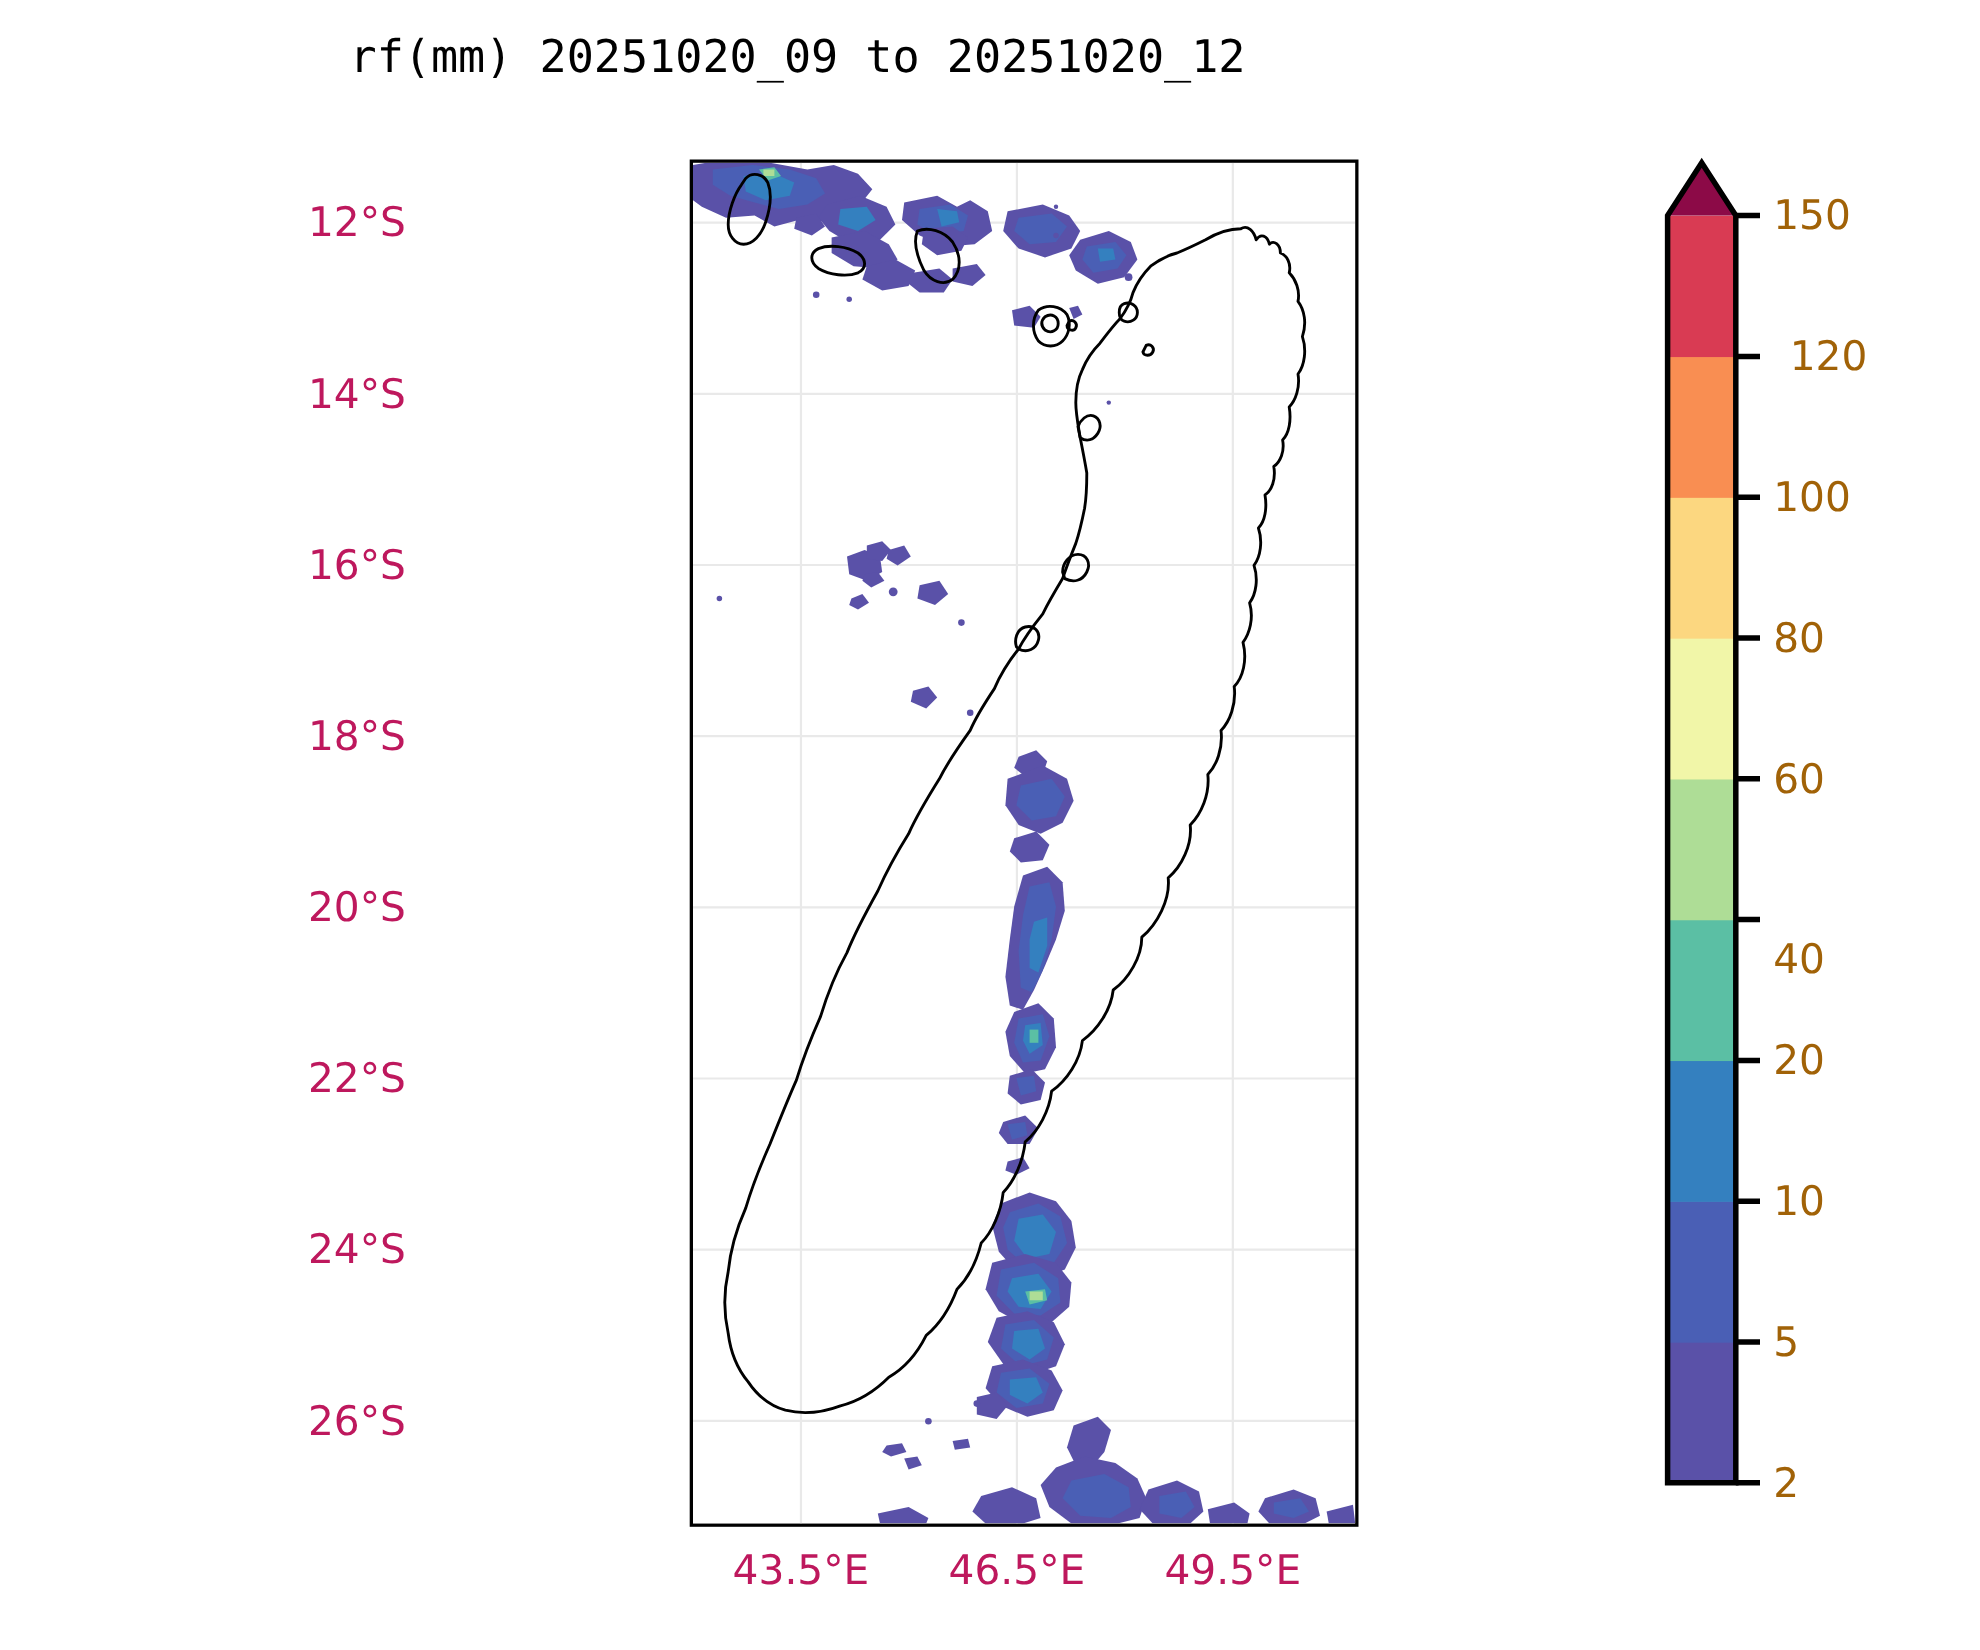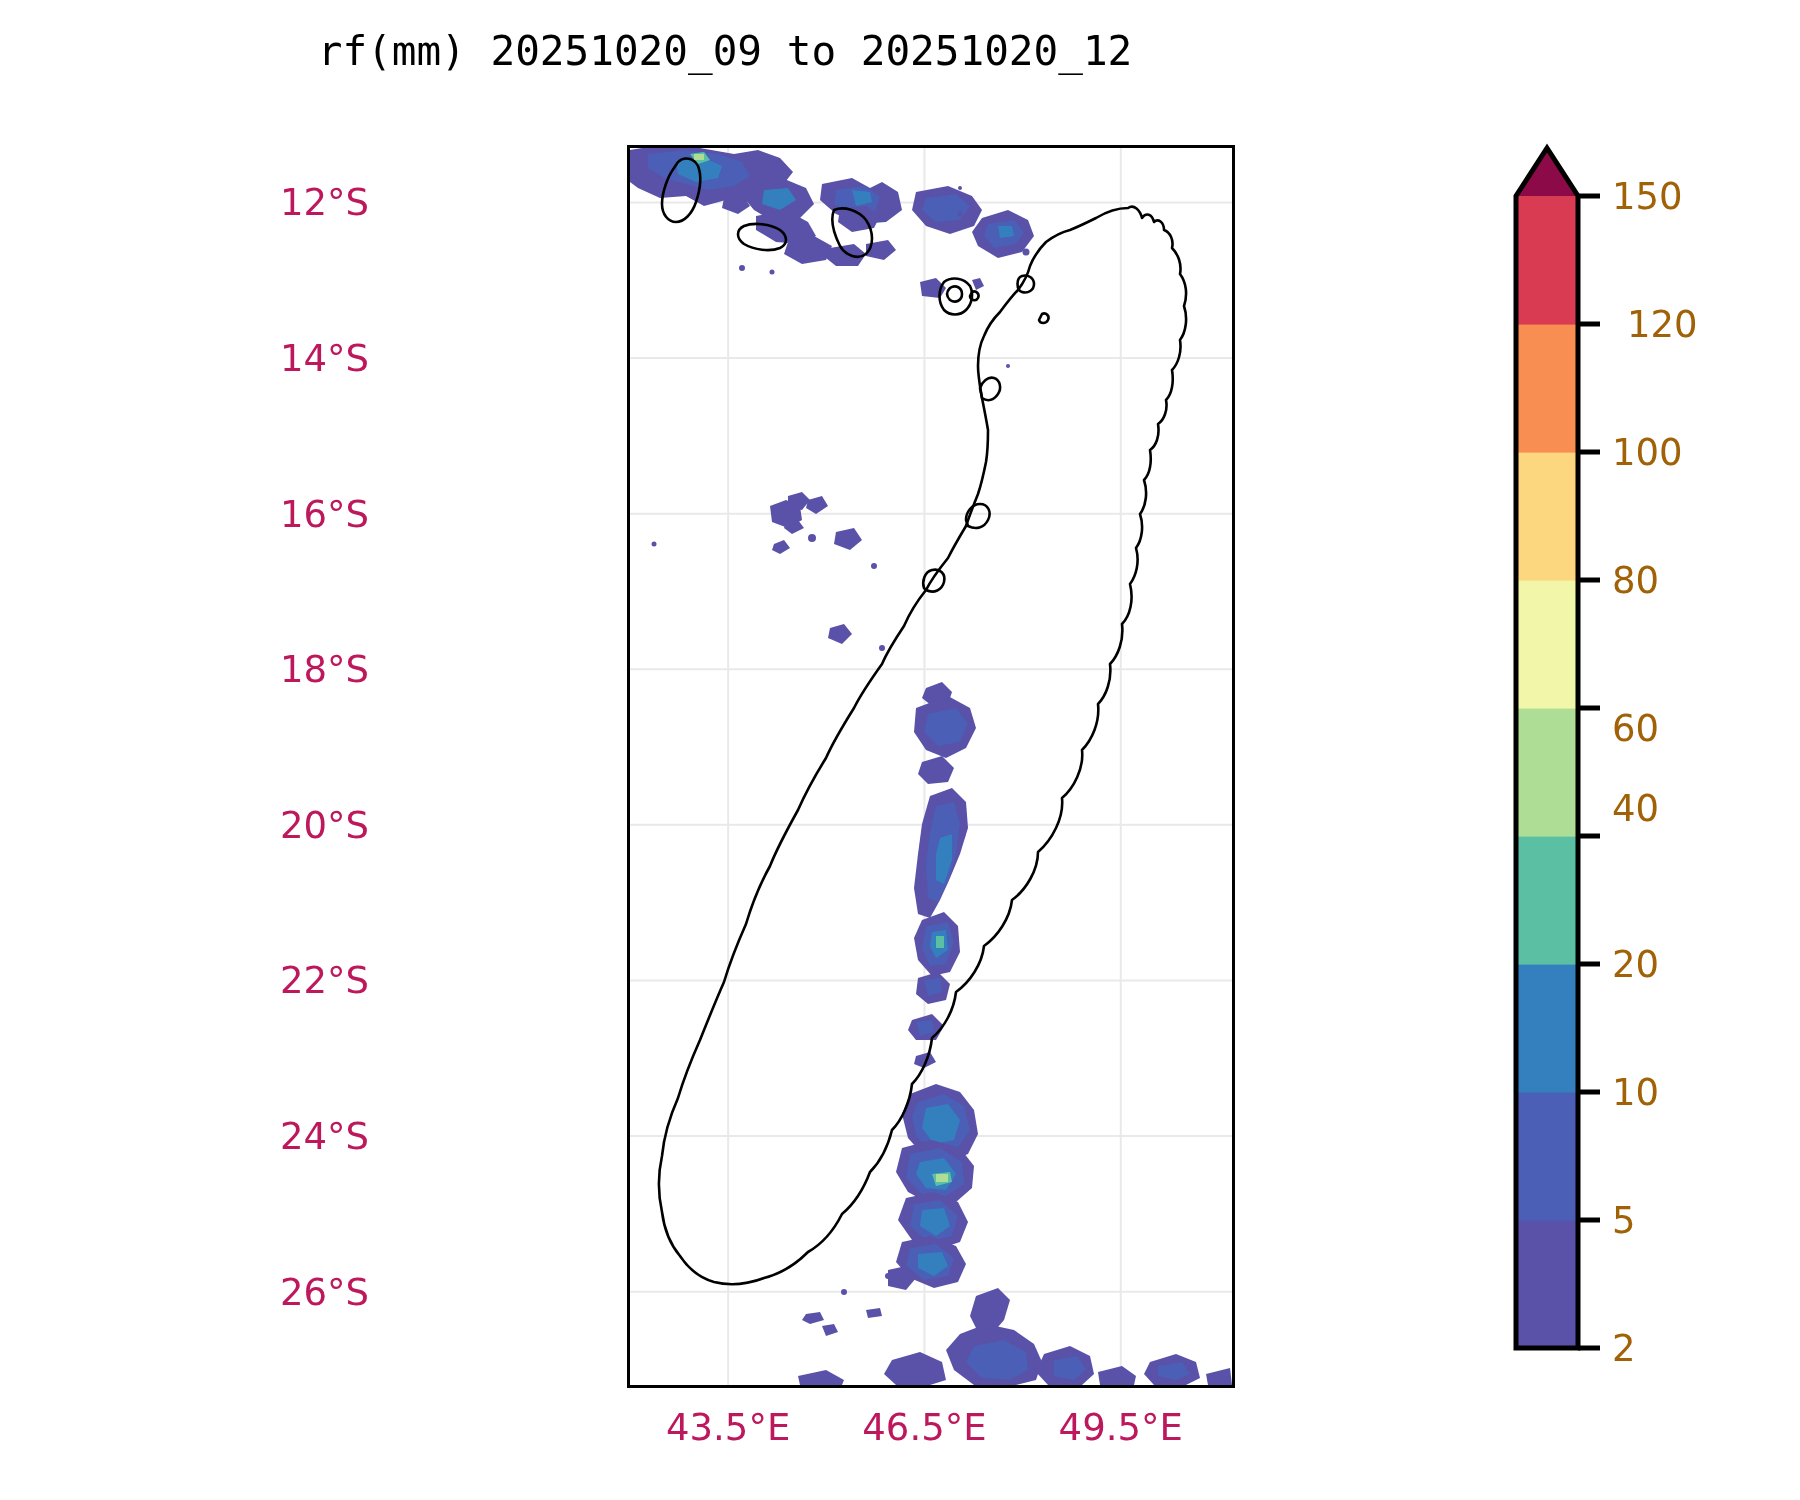--- a/index.html
+++ b/index.html
@@ -304,22 +304,22 @@
           <line x1="80" x2="102" y1="952" y2="952" stroke="#000" stroke-width="5"></line>
           <line x1="80" x2="102" y1="1080" y2="1080" stroke="#000" stroke-width="5"></line>
           <line x1="80" x2="102" y1="1208" y2="1208" stroke="#000" stroke-width="5"></line>
         </g>
     </svg>
     <div id="cblabels">
         <div class="cbar-label" style="left: 114px; top: 56px;">150</div>
         <div class="cbar-label" style="left: 129px; top: 184px;">120</div>
         <div class="cbar-label" style="left: 114px; top: 312px;">100</div>
         <div class="cbar-label" style="left: 114px; top: 440px;">80</div>
-        <div class="cbar-label" style="left: 114px; top: 568px; margin-top: 20px;">60</div>
-        <div class="cbar-label" style="left: 114px; top: 668px;">40</div>
+        <div class="cbar-label" style="left: 114px; top: 568px;">60</div>
+        <div class="cbar-label" style="left: 114px; top: 732px;">40</div>
         <div class="cbar-label" style="left: 114px; top: 824px;">20</div>
         <div class="cbar-label" style="left: 114px; top: 952px;">10</div>
         <div class="cbar-label" style="left: 114px; top: 1080px;">5</div>
         <div class="cbar-label" style="left: 114px; top: 1208px;">2</div>
       </div>
   </div>
 
 </div>
 
 </body></html>

